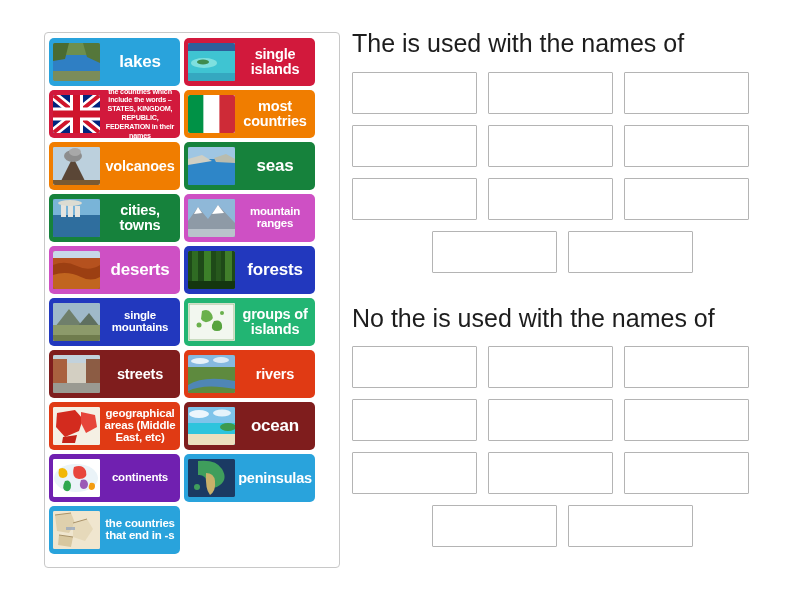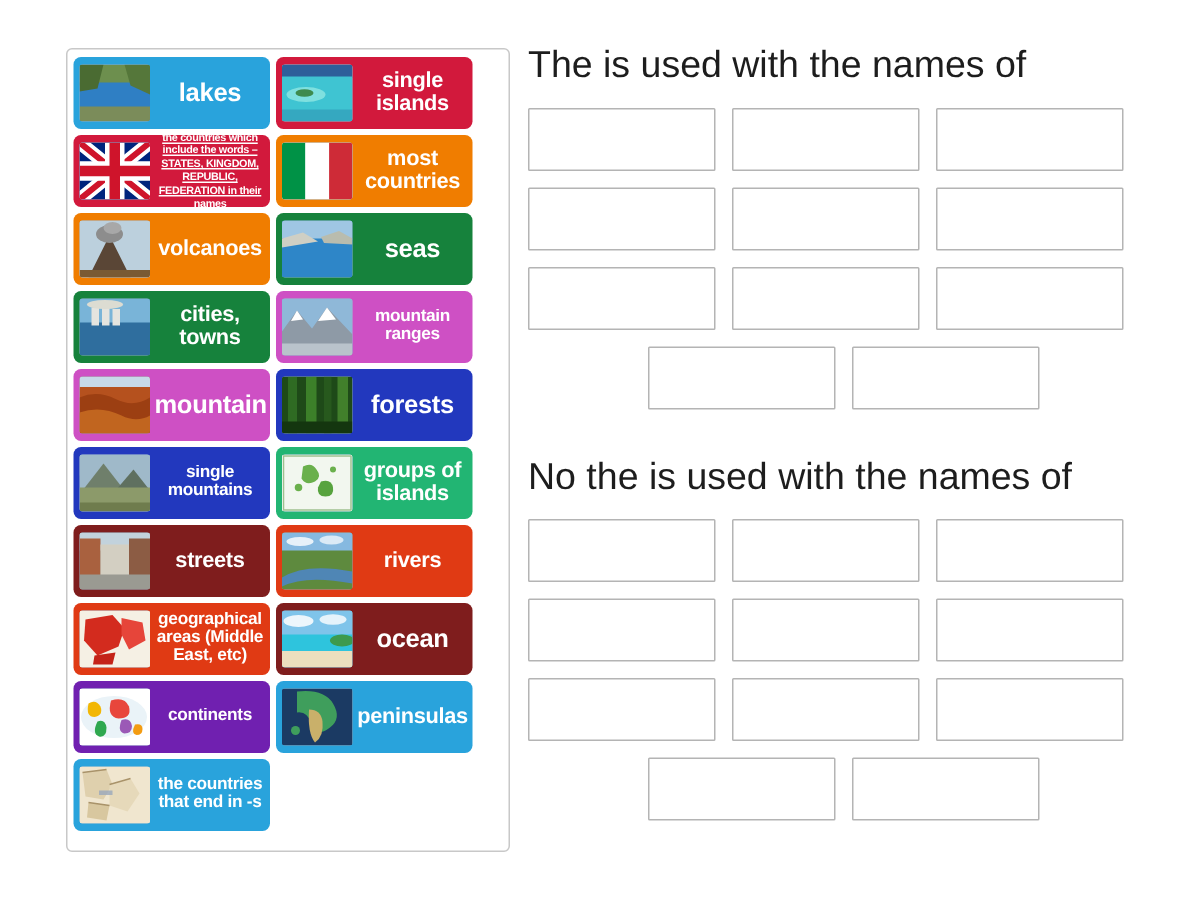--- a/index.html
+++ b/index.html
@@ -76,21 +76,21 @@
     font-weight: bold;
     text-align: center;
     line-height: 1.02;
     padding: 0 3px;
     letter-spacing: -0.2px;
     overflow: hidden;
   }
   .tile-label.sz-lg  { font-size: 17px; }
   .tile-label.sz-md  { font-size: 14.5px; }
   .tile-label.sz-sm  { font-size: 11.5px; }
-  .tile-label.sz-xs  { font-size: 7.2px; line-height: 1.22; text-decoration: underline; }
+  .tile-label.sz-xs  { font-size: 7.2px; line-height: 1.22; }
 
   
   #answer-area {
     position: absolute;
     left: 352px;
     top: 30px;
     width: 420px;
   }
 
   .group-heading {
@@ -240,21 +240,21 @@
         <div class="tile" style="background: rgb(206, 80, 196);">
           <span class="tile-thumb">
             <svg viewBox="0 0 47 38" preserveAspectRatio="none">
               <rect width="47" height="38" fill="#b5511e"></rect>
               <rect y="0" width="47" height="8" fill="#c7d9e8"></rect>
               <rect y="7" width="47" height="31" fill="#b5511e"></rect>
               <path d="M0 14 Q12 9 24 15 Q36 21 47 14 L47 38 L0 38 Z" fill="#9c3f12"></path>
               <path d="M0 24 Q14 19 28 26 Q38 31 47 26 L47 38 L0 38 Z" fill="#c1651f"></path>
             </svg>
           </span>
-          <span class="tile-label sz-lg">mountain</span>
+          <span class="tile-label sz-lg">deserts</span>
         </div>
         <div class="tile" style="background: rgb(34, 56, 190);">
           <span class="tile-thumb">
             <svg viewBox="0 0 47 38" preserveAspectRatio="none">
               <rect width="47" height="38" fill="#1e4a18"></rect>
               <rect width="47" height="38" fill="#1e4a18"></rect>
               <rect x="4" y="0" width="6" height="38" fill="#2f6b23"></rect>
               <rect x="16" y="0" width="7" height="38" fill="#3c8029"></rect>
               <rect x="28" y="0" width="5" height="38" fill="#27591d"></rect>
               <rect x="37" y="0" width="7" height="38" fill="#417f2b"></rect>

